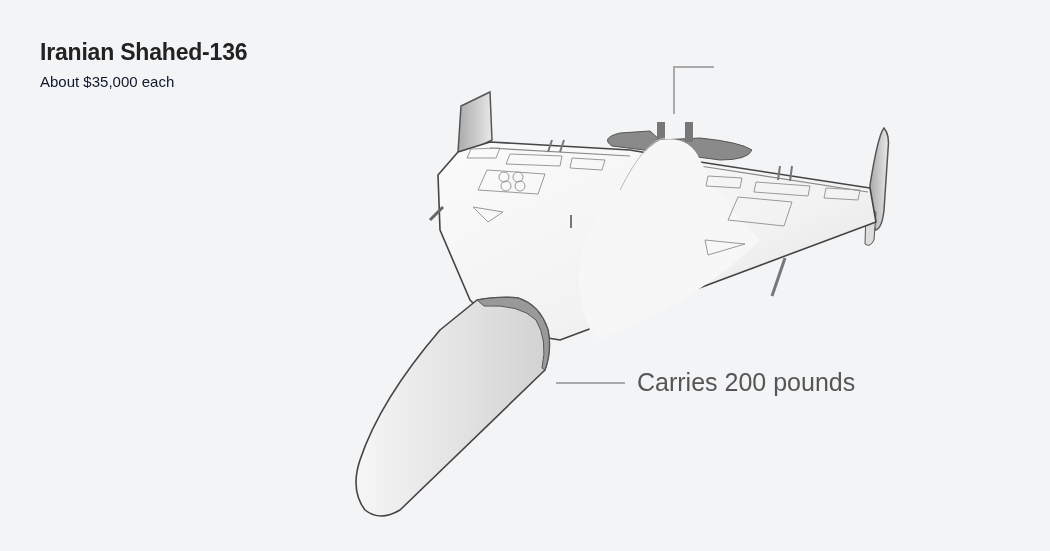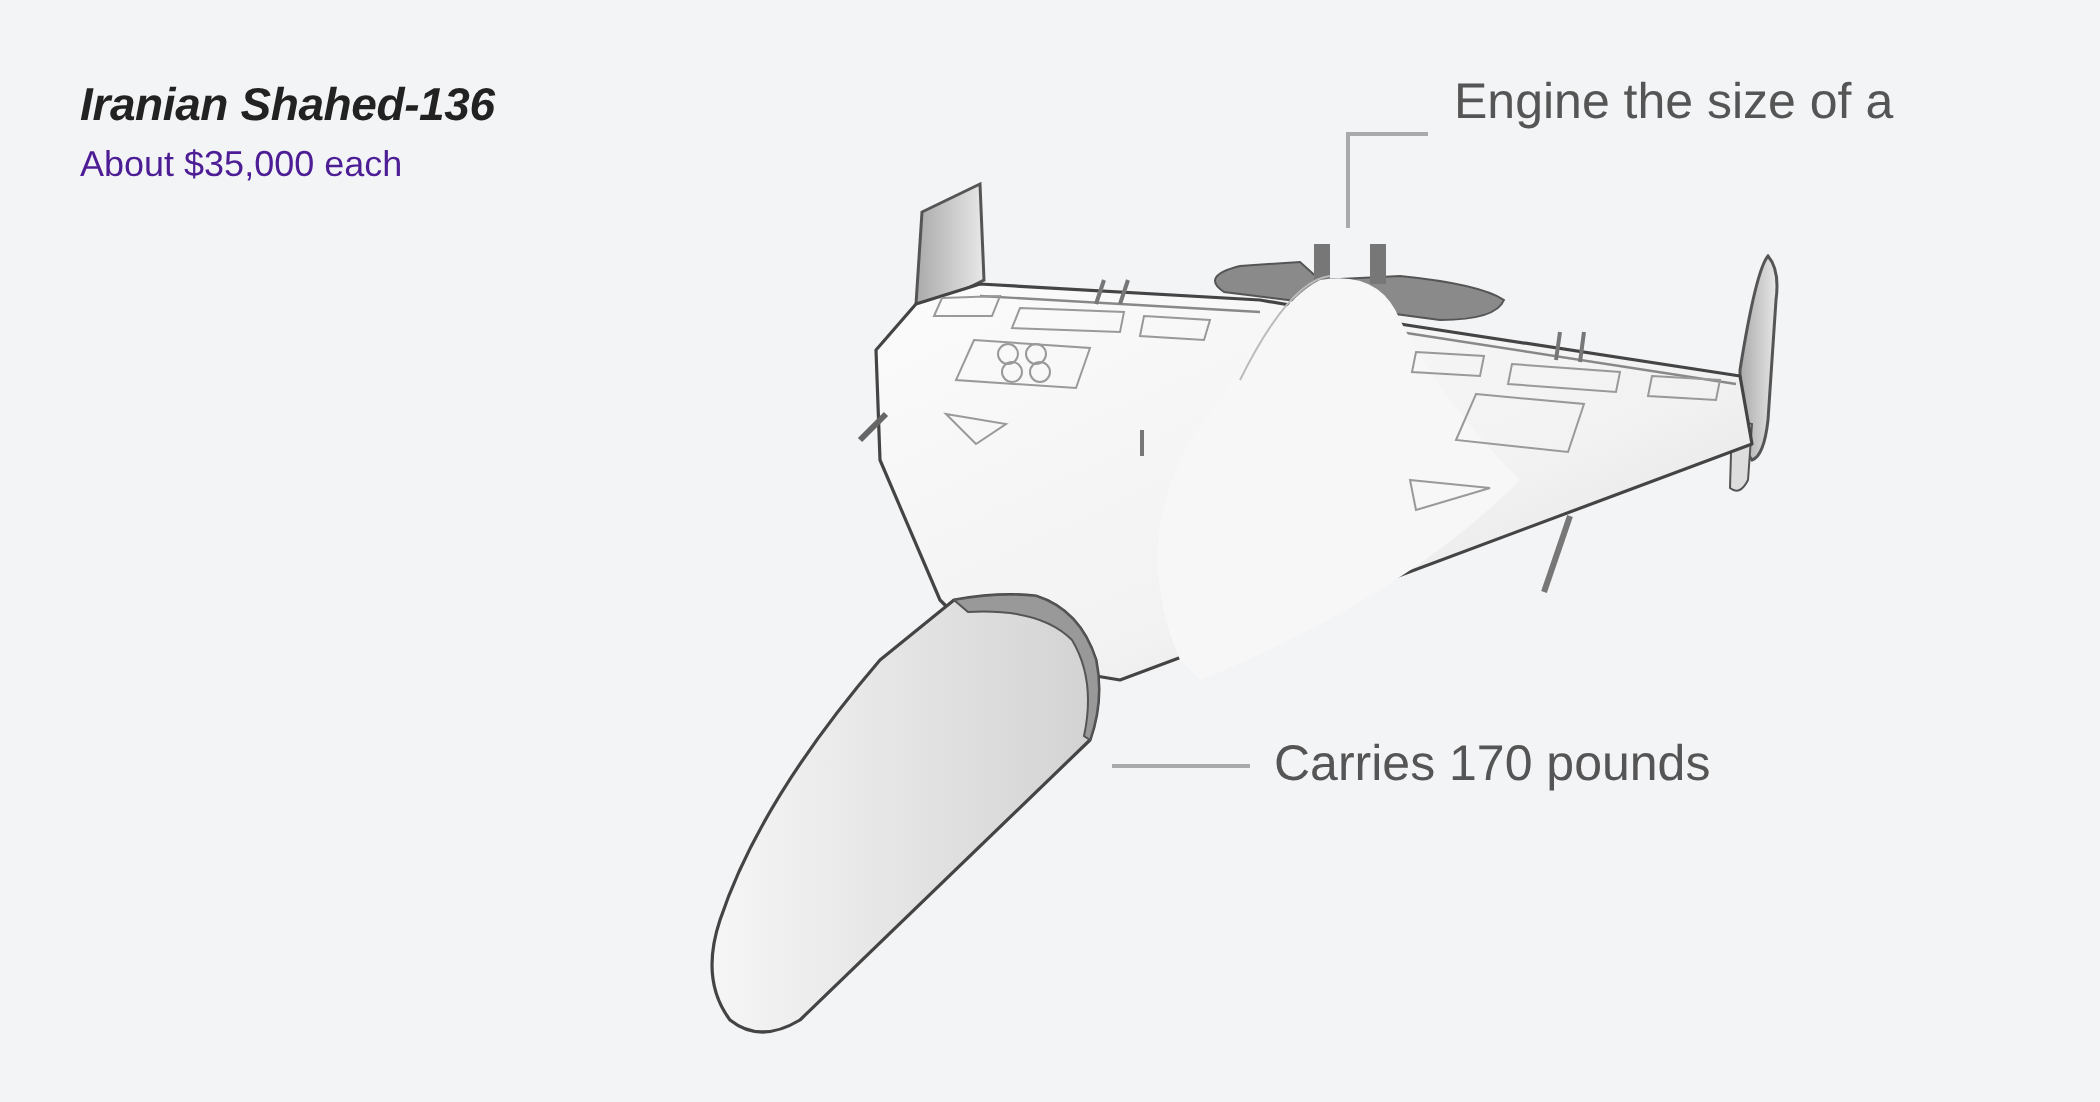--- a/index.html
+++ b/index.html
@@ -3,22 +3,22 @@
 <meta charset="utf-8">
 <style>
   html, body { margin: 0; padding: 0; }
   body {
     width: 1050px; height: 551px; overflow: hidden;
     background: #f3f4f6;
     font-family: "Liberation Sans", "DejaVu Sans", sans-serif;
     position: relative;
   }
   .title-block { position: absolute; left: 40px; top: 37px; }
-  .title { font-weight: 700; font-size: 23px; color: #222; line-height: 30px; letter-spacing: -0.2px; font-style: italic; }
-  .subtitle { font-size: 18px; color: #4c1d95; line-height: 30px; }
+  .title { font-weight: 700; font-size: 23px; color: #222; line-height: 30px; letter-spacing: -0.2px; }
+  .subtitle { font-size: 15px; color: #0f172a; line-height: 30px; }
   .anno { position: absolute; font-size: 25px; line-height: 31px; color: #555; }
   .anno-engine { left: 727px; top: 36px; }
   .anno-explosive { left: 637px; top: 367px; }
   .leader { position: absolute; background: #aaa; }
   svg.drone { position: absolute; left: 0; top: 0; }
 </style>
 </head>
 <body>
 
 <div class="title-block">
@@ -99,18 +99,17 @@
     <path d="M477 300 Q500 296 518 298 Q540 305 548 330 Q552 350 545 370 L542 368 Q548 340 536 320 Q520 304 484 306 Z" fill="#999" stroke="#555" stroke-width="1"></path>
   </g>
 </svg>
 
 <div class="leader" style="left:673px; top:66px; width:2px; height:48px;"></div>
 <div class="leader" style="left:673px; top:66px; width:41px; height:2px;"></div>
 
 <div class="leader" style="left:556px; top:382px; width:69px; height:2px;"></div>
 
 <div class="anno anno-engine">
-  <div>Engine the size of a</div>
 </div>
 
 <div class="anno anno-explosive">
-  <div>Carries 170 pounds</div>
+  <div>Carries 200 pounds</div>
 </div>
 
 </body></html>

